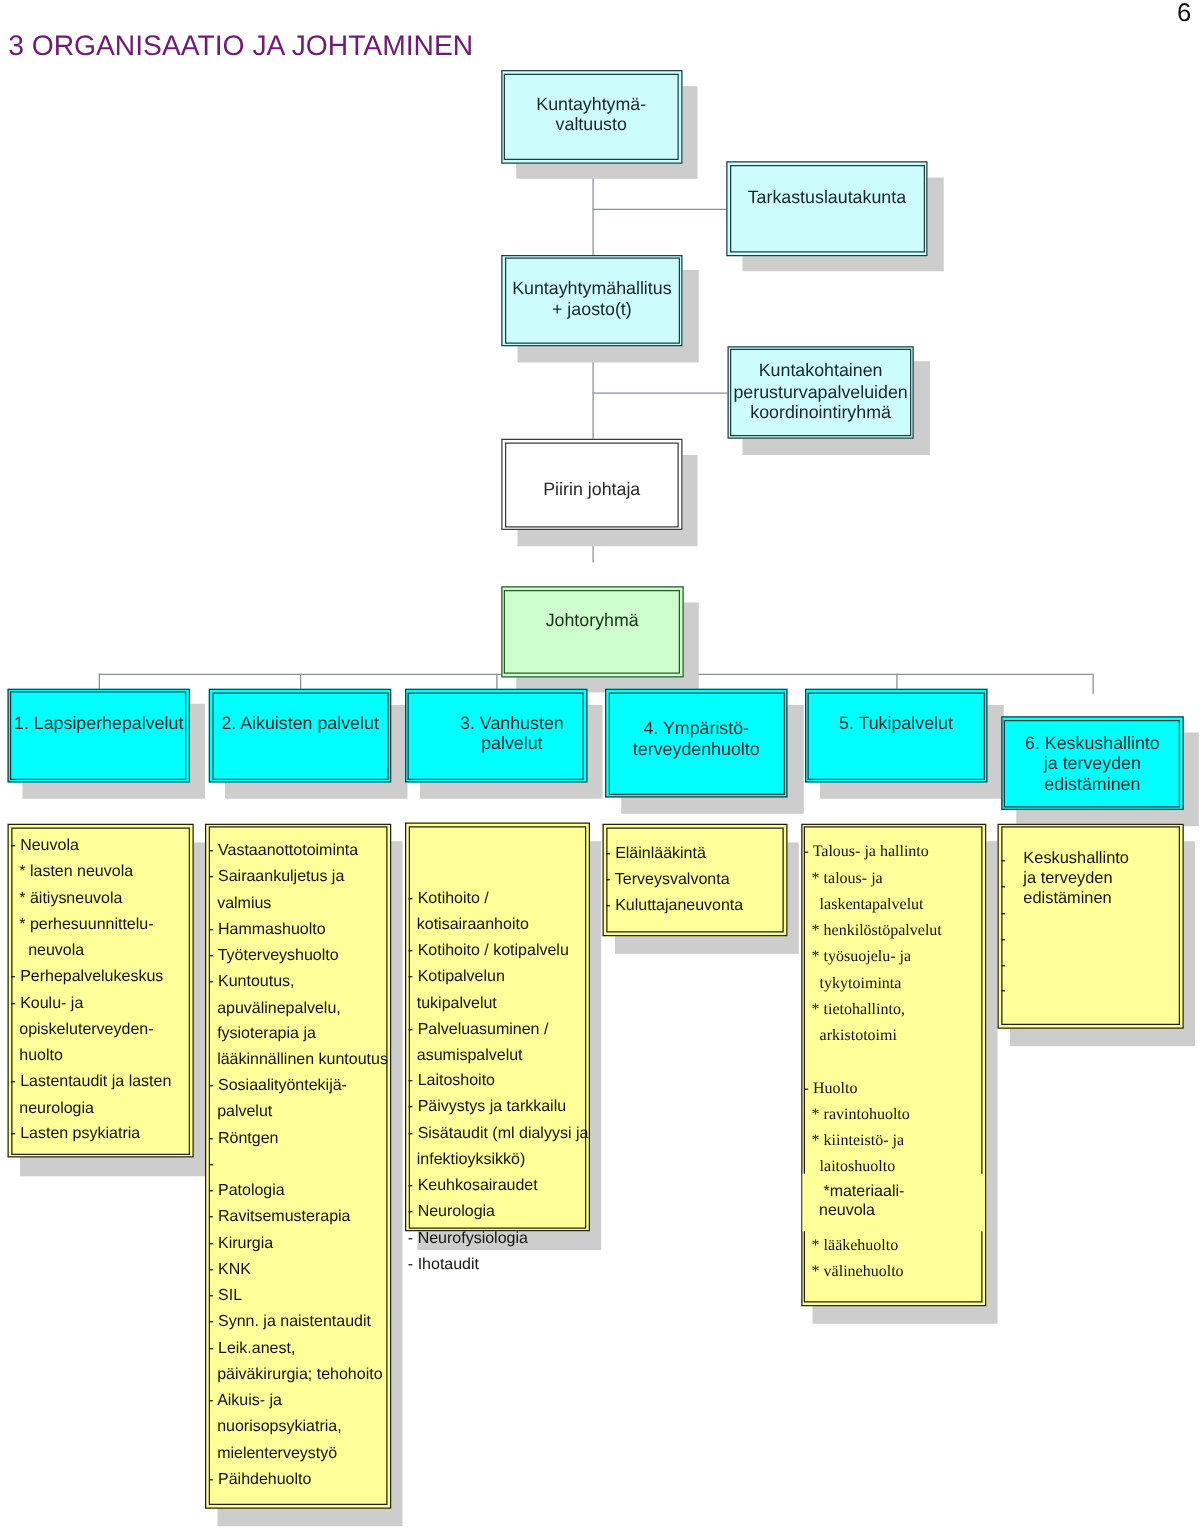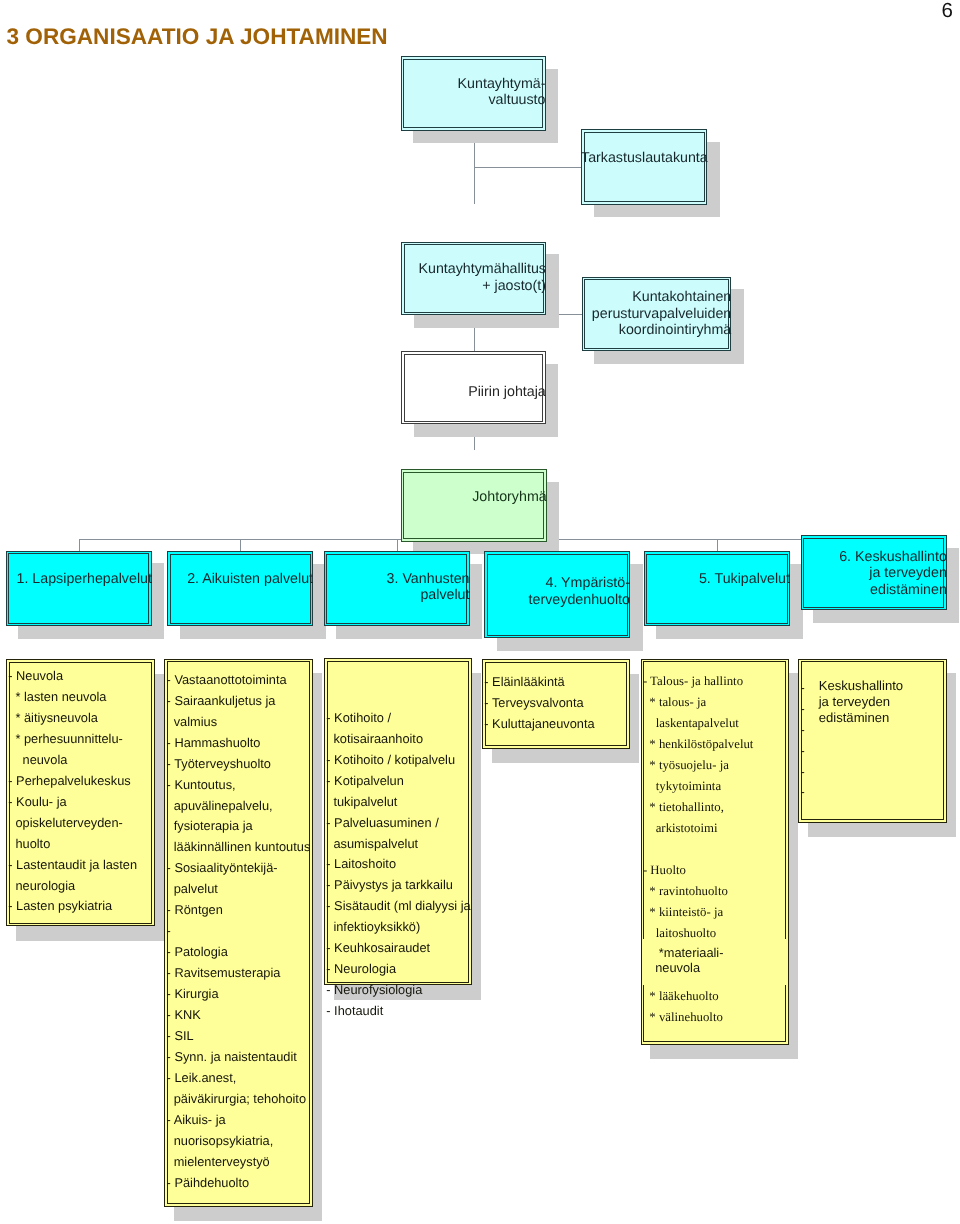--- a/index.html
+++ b/index.html
@@ -2,35 +2,35 @@
 <html><head>
 <meta charset="utf-8">
 <title>3 ORGANISAATIO JA JOHTAMINEN</title>
 <style>
   html,body{margin:0;padding:0;background:#ffffff;}
   body{width:960px;height:1224px;overflow:hidden;
        font-family:"Liberation Sans",sans-serif;color:#1a1a1a;
        -webkit-font-smoothing:antialiased;text-rendering:geometricPrecision;}
   #page{position:relative;width:960px;height:1224px;background:#fff;overflow:hidden;}
 
-  .slide-title{position:absolute;left:6.5px;top:23.8px;font-size:22.6px;font-weight:bold;
-               line-height:26px;color:#a16207;white-space:nowrap;}
+  .slide-title{position:absolute;left:6.5px;top:23.8px;font-size:22.6px;font-weight:normal;
+               line-height:26px;color:#701a75;white-space:nowrap;}
   .page-num{position:absolute;left:941.5px;top:1.2px;font-size:20.5px;line-height:20px;
             color:#111;}
 
   
   .node{position:absolute;}
   .node .shadow{position:absolute;left:12.5px;top:12.5px;right:-12.5px;bottom:-12.5px;
                 background:#cdcdce;}
   .lnode .shadow{left:9.5px;top:14.5px;right:-9.5px;bottom:-14.5px;}
   .node .frame{position:absolute;left:0;top:0;right:0;bottom:0;
                box-sizing:border-box;border-width:1.4px;border-style:solid;}
   .node .inner{position:absolute;left:2.5px;top:2.5px;right:2.5px;bottom:2.5px;
                box-sizing:border-box;border-width:1.4px;border-style:solid;}
-  .node .label{position:absolute;left:0;right:0;text-align:right;
+  .node .label{position:absolute;left:0;right:0;text-align:center;
                font-size:14.25px;line-height:16.4px;white-space:pre-line;}
 
   
   .lnode .label{text-align:left;font-size:12.8px;line-height:20.96px;
                 white-space:pre;color:#14140a;}
 
   
   .conn{position:absolute;background:#878f98;}
 </style>
 </head>
@@ -56,28 +56,28 @@
   <div class="conn" style="left:873.5px;top:539px;width:1px;height:16px;"></div>
 
   <div class="node" style="left:400.5px;top:56px;width:145px;height:74.5px;">
     <div class="shadow"></div>
     <div class="frame" style="border-color:#1F3E42;background:#CCFCFC;"></div>
     <div class="inner" style="border-color:#1F3E42;background:#CCFCFC;"></div>
     <div class="label" style="top:19.6px;color:#17272b;">Kuntayhtymä-
 valtuusto</div>
   </div>
 
-  <div class="node" style="left:581px;top:129px;width:126px;height:75.5px;border-radius:14px;">
+  <div class="node" style="left:581px;top:129px;width:161px;height:75.5px;border-radius:14px;">
     <div class="shadow"></div>
     <div class="frame" style="border-color:#1F3E42;background:#CCFCFC;"></div>
     <div class="inner" style="border-color:#1F3E42;background:#CCFCFC;"></div>
     <div class="label" style="top:21px;color:#17272b;">Tarkastuslautakunta</div>
   </div>
 
-  <div class="node" style="left:401px;top:203.5px;width:145px;height:73.5px;margin-top:38px;">
+  <div class="node" style="left:401px;top:203.5px;width:145px;height:73.5px;">
     <div class="shadow"></div>
     <div class="frame" style="border-color:#1F3E42;background:#CCFCFC;"></div>
     <div class="inner" style="border-color:#1F3E42;background:#CCFCFC;"></div>
     <div class="label" style="top:19.9px;color:#17272b;">Kuntayhtymähallitus
 + jaosto(t)</div>
   </div>
 
   <div class="node" style="left:581.7px;top:276.7px;width:149.6px;height:74.5px;">
     <div class="shadow"></div>
     <div class="frame" style="border-color:#1F3E42;background:#CCFCFC;"></div>
@@ -130,21 +130,21 @@
 terveydenhuolto</div>
   </div>
 
   <div class="node" style="left:643.5px;top:551px;width:146.5px;height:75.2px;">
     <div class="shadow"></div>
     <div class="frame" style="border-color:#1F3E42;background:#00FFFF;"></div>
     <div class="inner" style="border-color:#1F3E42;background:#00FFFF;"></div>
     <div class="label" style="top:20.0px;color:#17272b;">5. Tukipalvelut</div>
   </div>
 
-  <div class="node" style="left:800.9px;top:535px;width:146px;height:75px;">
+  <div class="node" style="left:800.9px;top:573px;width:146px;height:75px;">
     <div class="shadow"></div>
     <div class="frame" style="border-color:#1F3E42;background:#00FFFF;"></div>
     <div class="inner" style="border-color:#1F3E42;background:#00FFFF;"></div>
     <div class="label" style="top:13.9px;color:#17272b;">6. Keskushallinto
 ja terveyden
 edistäminen</div>
   </div>
 
   <div class="node lnode" style="left:6px;top:659px;width:148.8px;height:267.3px;">
     <div class="shadow"></div>

